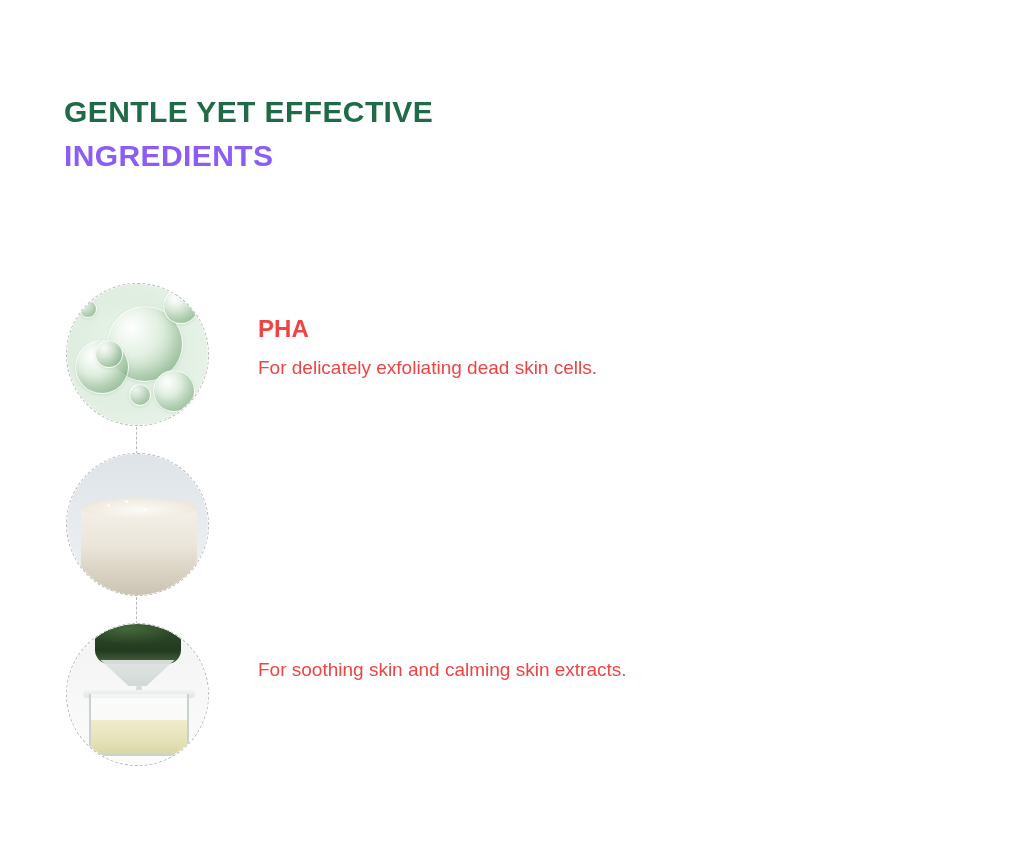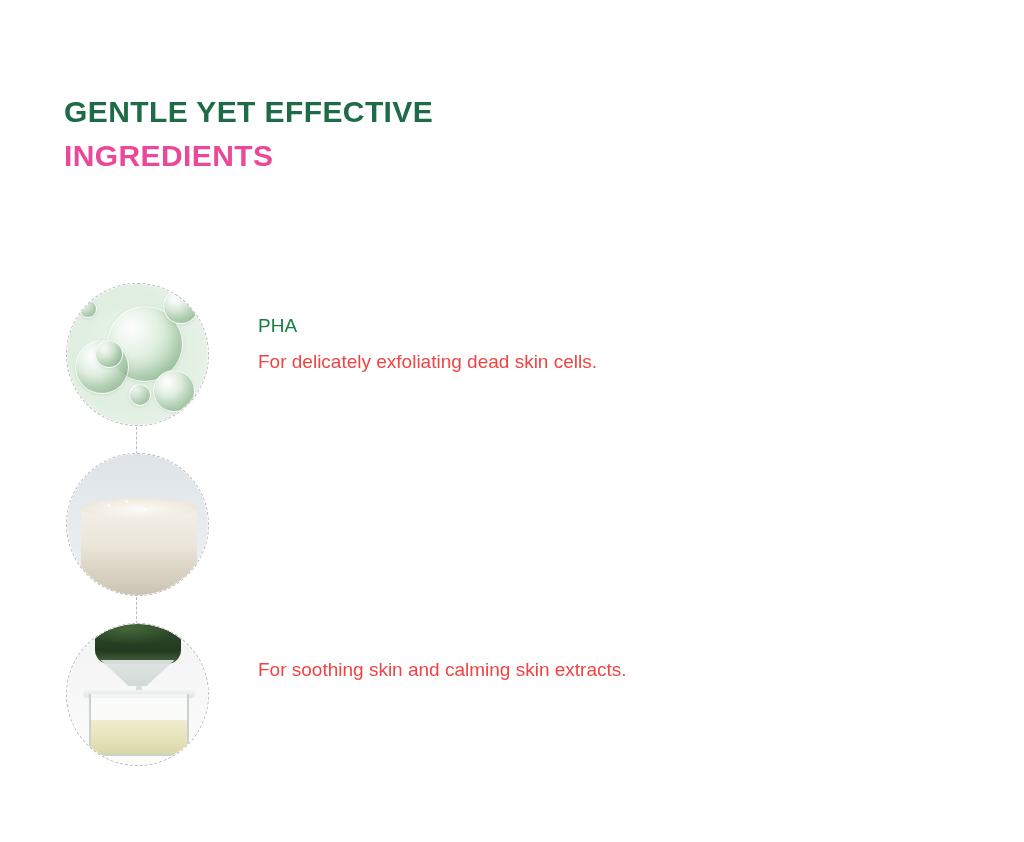--- a/index.html
+++ b/index.html
@@ -34,21 +34,21 @@
     font-weight: bold;
     letter-spacing: 0.4px;
     color: #1f6b47;
     line-height: 1.25;
     margin: 0;
   }
   .heading-line2 {
     font-size: 30px;
     font-weight: bold;
     letter-spacing: 0.4px;
-    color: #ec4899;
+    color: #8b5cf6;
     line-height: 1.25;
     margin: 6px 0 0 0;
   }
 
   
   .ingredients {
     position: absolute;
     left: 64px;
     top: 238px;
     width: 900px;
@@ -91,23 +91,23 @@
     width: 0;
     height: 27px;
     border-left: 1px dashed #b9b9b9;
   }
 
   .text-block {
     margin-left: 48px;
     padding-top: 32px;
   }
   .ing-title {
-    font-size: 19px;
-    font-weight: normal;
-    color: #15803d;
+    font-size: 24px;
+    font-weight: bold;
+    color: #ef4444;
     margin: 0 0 10px 0;
     letter-spacing: 0.1px;
   }
   .ing-desc {
     font-size: 19px;
     color: #ef4444;
     line-height: 1.55;
     margin: 0;
     font-weight: normal;
   }

